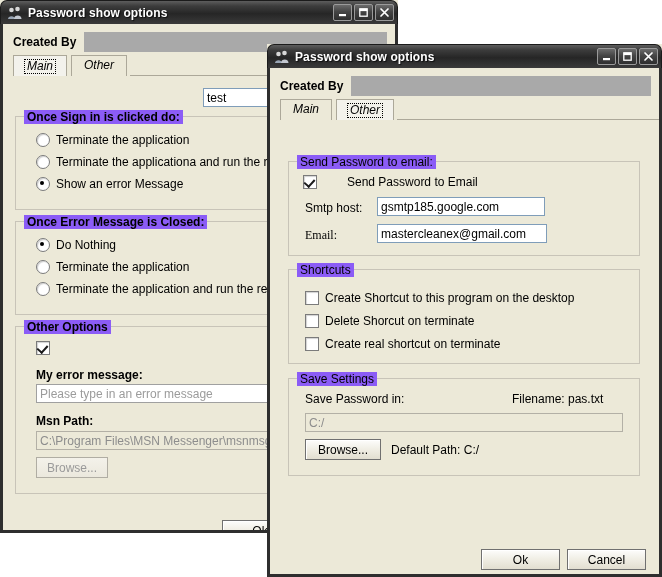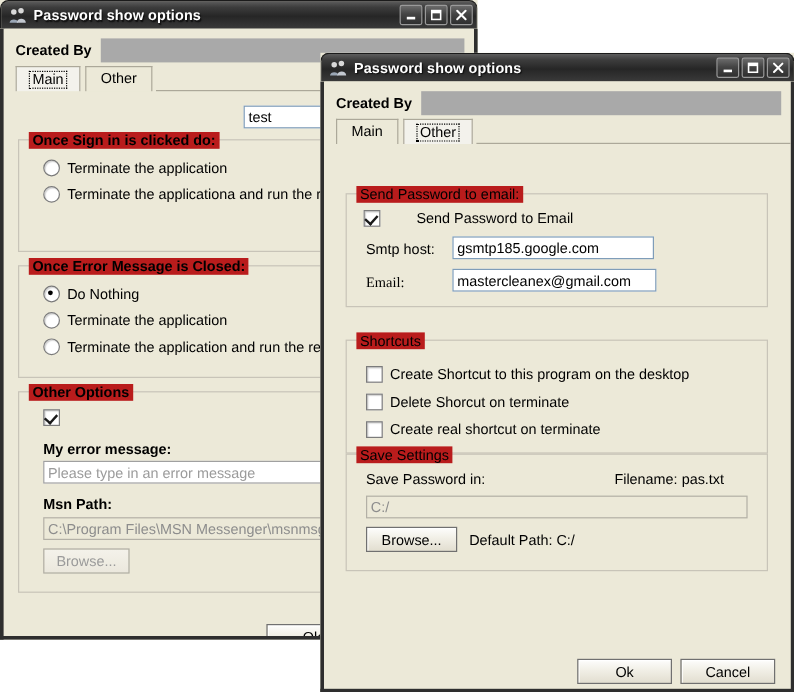--- a/index.html
+++ b/index.html
@@ -62,36 +62,37 @@
     font-size: 12px; color:#000;
     padding: 3px 12px 4px 12px;
     background: #ece9d8;
     border: 1px solid #aca899;
     border-bottom: none;
     margin-right: 3px;
     line-height: 13px;
     white-space: nowrap;
     box-sizing: border-box;
     height: 21px;
+    font-style: italic;
   }
   .tab.sel { background:#f3f2ec; }
   .tab.sel .focusring {
     display:inline-block;
     border: 1px dotted #000;
     padding: 0 2px;
     margin: 0 -2px;
   }
   .tab-filler { flex:1 1 auto; border-bottom: 1px solid #aca899; height: 0px;}
   .tabsep { width:1px; align-self:stretch; }
 
   
   .groupbox { position: relative; border: 1px solid #c8c4b8; margin: 0; }
   .groupbox > .gb-title {
     position: absolute; top: -7px; left: 8px;
-    background: #b91c1c; padding: 0 3px;
+    background: #8b5cf6; padding: 0 3px;
     font-size: 12px; color: #000; white-space: nowrap;
   }
   .gb-title.bold { font-weight: bold; }
 
   
   .radio-row, .check-row { display:flex; align-items:center; margin: 0; }
   .radio {
     width: 12px; height: 12px; border-radius: 50%;
     background: #fff; border: 1px solid #7b7b7b;
     box-shadow: inset 1px 1px 1px rgba(0,0,0,.18);
@@ -202,20 +203,24 @@
         <div class="abs groupbox" style="left:12px; top:92px; width:372px; height:92px;">
           <span class="gb-title bold">Once Sign in is clicked do:</span>
           <div class="abs radio-row" style="left:20px; top:16px;">
             <span class="radio"></span>
             <span class="ctl-label">Terminate the application</span>
           </div>
           <div class="abs radio-row" style="left:20px; top:38px;">
             <span class="radio"></span>
             <span class="ctl-label">Terminate the applicationa and run the real msn</span>
           </div>
+          <div class="abs radio-row" style="left:20px; top:60px;">
+            <span class="radio on"></span>
+            <span class="ctl-label">Show an error Message</span>
+          </div>
         </div>
 
         <div class="abs groupbox" style="left:12px; top:197px; width:372px; height:92px;">
           <span class="gb-title bold">Once Error Message is Closed:</span>
           <div class="abs radio-row" style="left:20px; top:16px;">
             <span class="radio on"></span>
             <span class="ctl-label">Do Nothing</span>
           </div>
           <div class="abs radio-row" style="left:20px; top:38px;">
             <span class="radio"></span>
@@ -307,21 +312,21 @@
             <span class="ctl-label">Send Password to Email</span>
           </div>
 
           <div class="abs static-text" style="left:16px; top:39px;">Smtp host:</div>
           <div class="abs textbox" style="left:88px; top:35px; width:168px;">gsmtp185.google.com</div>
 
           <div class="abs static-text" style="left:16px; top:66px;font-family:Liberation Serif, serif;">Email:</div>
           <div class="abs textbox" style="left:88px; top:62px; width:170px;">mastercleanex@gmail.com</div>
         </div>
 
-        <div class="abs groupbox" style="left:18px; top:215px; width:350px; height:93px;text-align:right;">
+        <div class="abs groupbox" style="left:18px; top:201px; width:350px; height:93px;text-align:right;">
           <span class="gb-title">Shortcuts</span>
 
           <div class="abs check-row" style="left:16px; top:21px;">
             <span class="checkbox"></span>
             <span class="ctl-label">Create Shortcut to this program on the desktop</span>
           </div>
           <div class="abs check-row" style="left:16px; top:44px;">
             <span class="checkbox"></span>
             <span class="ctl-label">Delete Shorcut on terminate</span>
           </div>

